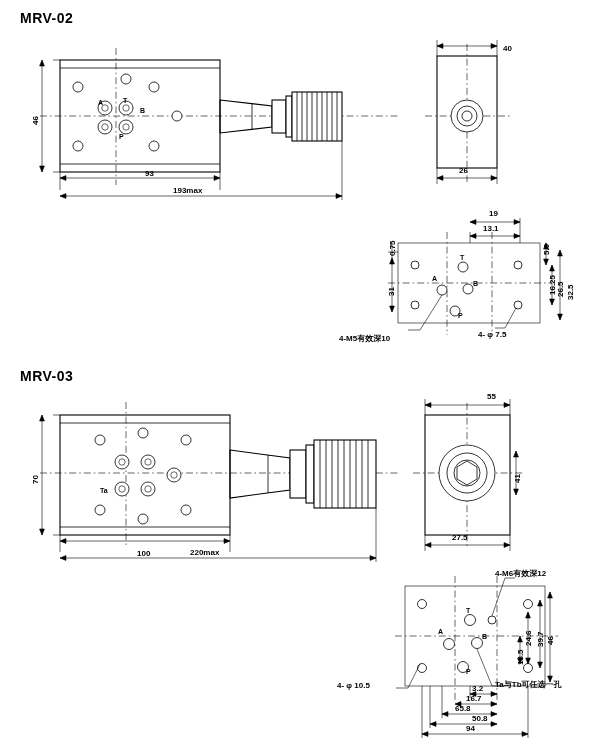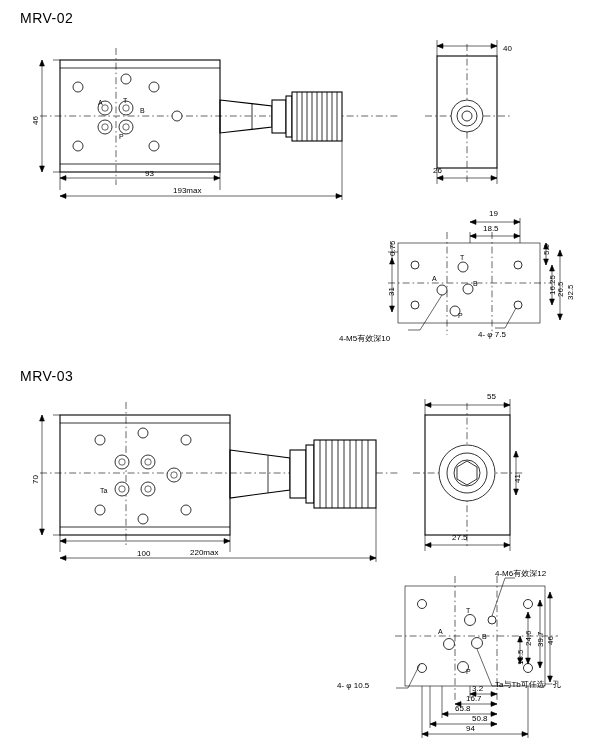--- a/index.html
+++ b/index.html
@@ -4,21 +4,21 @@
 <style>
   html,body{margin:0;padding:0;}
   body{
     width:600px;height:751px;
     background:#ffffff;
     font-family:"Liberation Sans", sans-serif;
     color:#000;
     position:relative;
     overflow:hidden;
   }
-  .root{position:relative;width:600px;height:751px;}
+  .root{position:relative;width:600px;height:751px;font-weight:bold;}
   .lbl{position:absolute;font-size:11px;color:#000;white-space:nowrap;}
   .lbl.sm{font-size:8px;}
   .lbl.xs{font-size:7px;}
   .title{position:absolute;font-size:14px;letter-spacing:0.5px;color:#000;white-space:nowrap;}
   .rot{transform-origin:left top;}
   svg{position:absolute;left:0;top:0;}
   .ln{stroke:#000;stroke-width:0.8;fill:none;}
   .ln2{stroke:#000;stroke-width:1.1;fill:none;}
   .dash{stroke:#000;stroke-width:0.6;fill:none;stroke-dasharray:7 3 1.6 3;}
   .thin{stroke:#000;stroke-width:0.6;fill:none;}
@@ -297,35 +297,35 @@
     <line class="thin" x1="430" y1="686" x2="430" y2="728"></line>
     <line class="thin" x1="442" y1="686" x2="442" y2="718"></line>
     <line class="thin" x1="470" y1="686" x2="470" y2="698"></line>
     <line class="thin" x1="528" y1="686" x2="528" y2="738"></line>
   </svg>
 
   <div class="lbl sm rot" style="left:31px;top:125px;transform:rotate(-90deg);">46</div>
   <div class="lbl sm" style="left:131px;top:169px;padding-left:14px;">93</div>
   <div class="lbl sm" style="left:173px;top:186px;">193max</div>
   <div class="lbl sm" style="left:459px;top:44px;margin-left:44px;">40</div>
-  <div class="lbl sm" style="left:433px;top:166px;">26</div>
+  <div class="lbl sm" style="left:459px;top:166px;">26</div>
 
   <div class="lbl xs" style="left:98px;top:99px;">A</div>
   <div class="lbl xs" style="left:123px;top:97px;">T</div>
   <div class="lbl xs" style="left:140px;top:107px;">B</div>
   <div class="lbl xs" style="left:119px;top:133px;">P</div>
 
   <div class="lbl xs" style="left:432px;top:275px;">A</div>
   <div class="lbl xs" style="left:460px;top:254px;">T</div>
   <div class="lbl xs" style="left:473px;top:280px;">B</div>
   <div class="lbl xs" style="left:458px;top:312px;">P</div>
 
   <div class="lbl sm rot" style="left:388px;top:256px;transform:rotate(-90deg);">0.75</div>
   <div class="lbl sm" style="left:489px;top:209px;">19</div>
-  <div class="lbl sm" style="left:483px;top:224px;">18.5</div>
+  <div class="lbl sm" style="left:483px;top:224px;">13.1</div>
   <div class="lbl sm rot" style="left:542px;top:255px;transform:rotate(-90deg);">5.9</div>
   <div class="lbl sm rot" style="left:387px;top:296px;transform:rotate(-90deg);">31</div>
   <div class="lbl sm rot" style="left:548px;top:295px;transform:rotate(-90deg);">16.25</div>
   <div class="lbl sm rot" style="left:556px;top:297px;transform:rotate(-90deg);">26.5</div>
   <div class="lbl sm rot" style="left:566px;top:300px;transform:rotate(-90deg);">32.5</div>
 
   <div class="lbl sm" style="left:339px;top:333px;">4-M5有效深10</div>
   <div class="lbl sm" style="left:478px;top:330px;">4- φ 7.5</div>
 
   <div class="lbl sm rot" style="left:31px;top:484px;transform:rotate(-90deg);">70</div>

